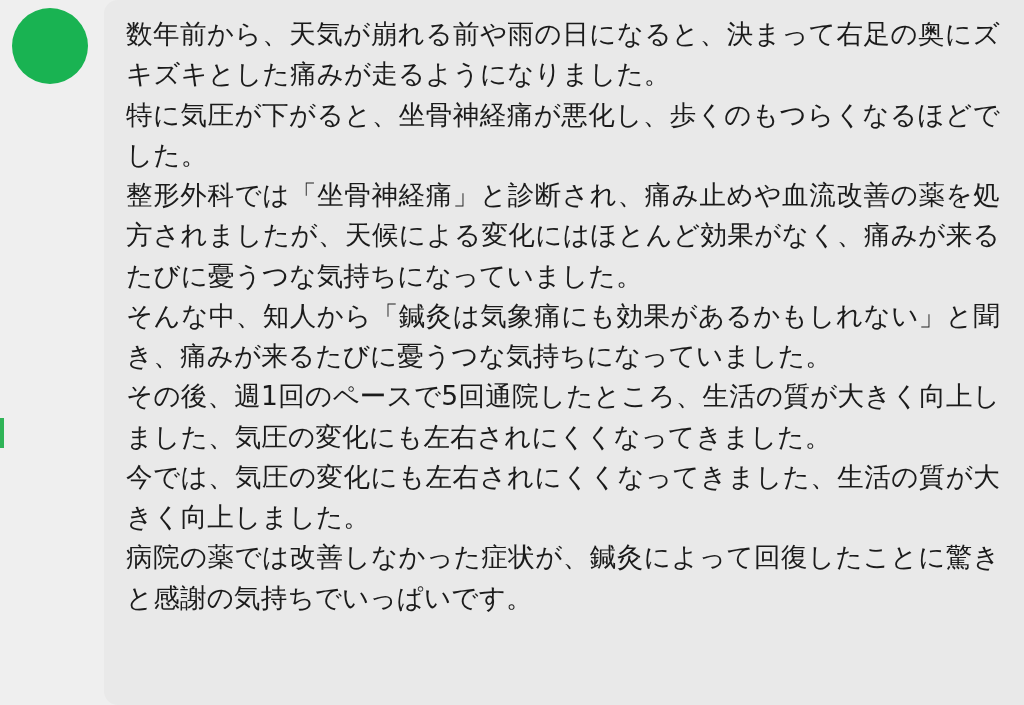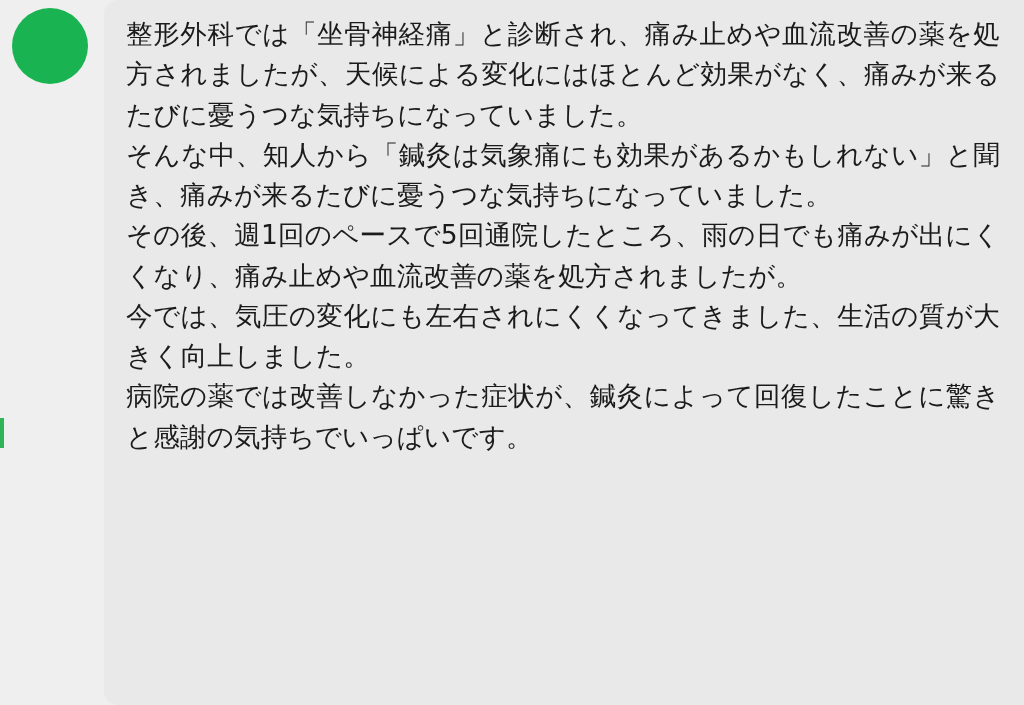--- a/index.html
+++ b/index.html
@@ -79,22 +79,24 @@
 <div class="review-card">
 
   <div class="left-rail">
     <div class="left-rail-accent"></div>
   </div>
 
   <div class="avatar"></div>
 
   <div class="bubble">
     <div class="bubble-text">
+      <span class="para">数年前から、天気が崩れる前や雨の日になると、決まって右足の奥にズキズキとした痛みが走るようになりました。</span>
+      <span class="para">特に気圧が下がると、坐骨神経痛が悪化し、歩くのもつらくなるほどでした。</span>
       <span class="para">整形外科では「坐骨神経痛」と診断され、痛み止めや血流改善の薬を処方されましたが、天候による変化にはほとんど効果がなく、痛みが来るたびに憂うつな気持ちになっていました。</span>
       <span class="para">そんな中、知人から「鍼灸は気象痛にも効果があるかもしれない」と聞き、痛みが来るたびに憂うつな気持ちになっていました。</span>
-      <span class="para">その後、週1回のペースで5回通院したところ、雨の日でも痛みが出にくくなり、痛み止めや血流改善の薬を処方されましたが。</span>
+      <span class="para">その後、週1回のペースで5回通院したところ、生活の質が大きく向上しました、気圧の変化にも左右されにくくなってきました。</span>
       <span class="para">今では、気圧の変化にも左右されにくくなってきました、生活の質が大きく向上しました。</span>
       <span class="para">病院の薬では改善しなかった症状が、鍼灸によって回復したことに驚きと感謝の気持ちでいっぱいです。</span>
 
     </div>
   </div>
 
 </div>
 
 </body></html>

